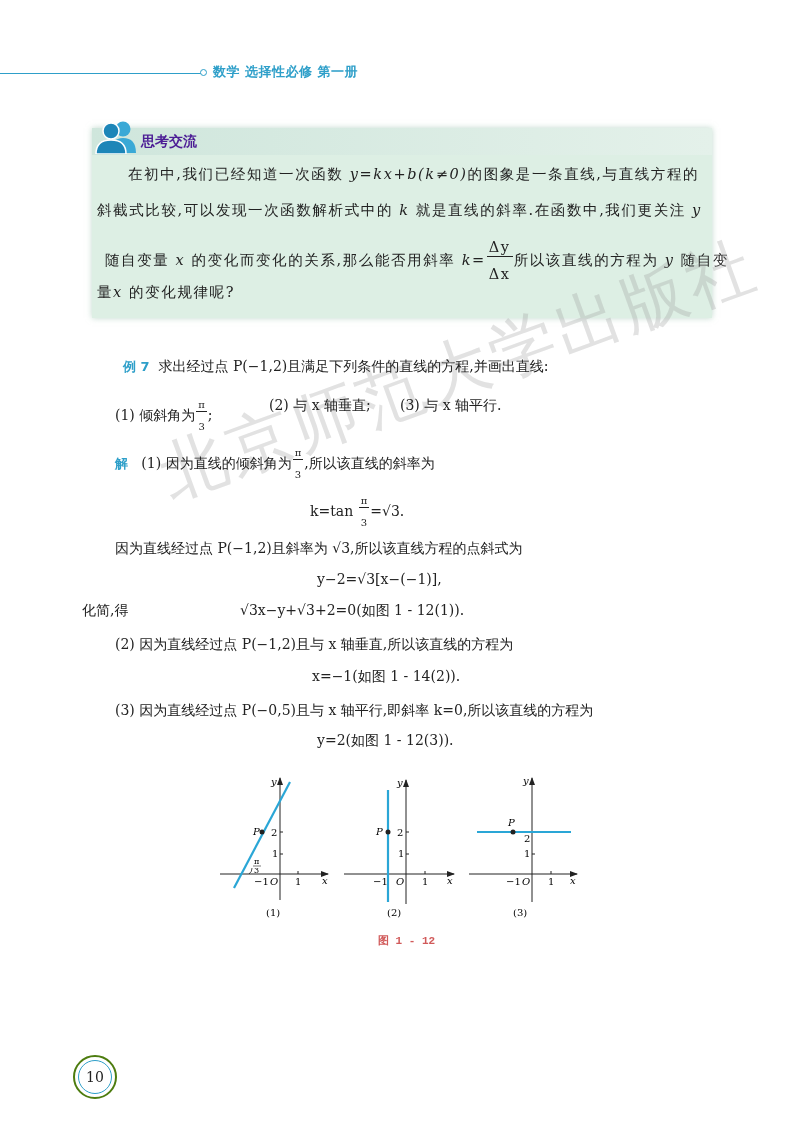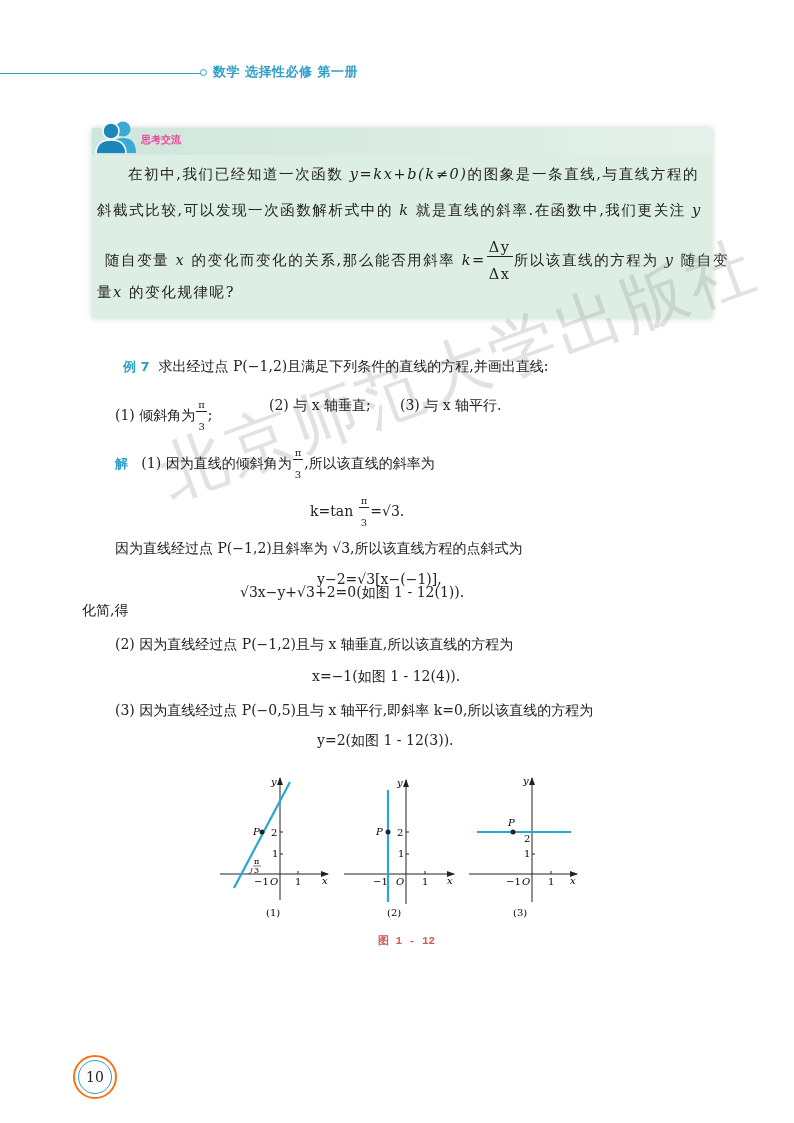--- a/index.html
+++ b/index.html
@@ -10,42 +10,42 @@
     color: #222;
   }
   .abs { position: absolute; }
   .hdr-line { left: 0; top: 73px; width: 202px; height: 1px; background: #2e9fc9; }
   .hdr-dot { left: 200px; top: 69px; width: 7px; height: 7px; border: 1.5px solid #2e9fc9; border-radius: 50%; background: #fff; box-sizing: border-box; }
   .hdr-title { left: 213px; top: 63px; font-family: "DejaVu Sans", "Liberation Sans", sans-serif; font-weight: bold; font-size: 13px; color: #2e9fc9; letter-spacing: 0.5px; white-space: pre; }
 
   .think-box { left: 92px; top: 128px; width: 620px; height: 190px; background: #ddefe4; box-shadow: 0 0 6px rgba(150,190,170,0.6); }
   .think-head-band { left: 92px; top: 128px; width: 620px; height: 27px; background: linear-gradient(to right, #cfe6dc, #e4f1ea); }
   .think-icon { left: 95px; top: 120px; width: 44px; height: 34px; }
-  .think-label { left: 141px; top: 133px; font-family: "DejaVu Sans", "Liberation Sans", sans-serif; font-weight: bold; font-size: 10px; color: #ec4899; }
+  .think-label { left: 141px; top: 133px; font-family: "DejaVu Sans", "Liberation Sans", sans-serif; font-weight: bold; font-size: 14px; color: #4c1d95; }
   .think-text { font-size: 14.5px; letter-spacing: 1.6px; white-space: nowrap; color: #222; }
   i.m { font-style: italic; font-family: "DejaVu Serif", serif; }
 
   .frac { display: inline-block; vertical-align: middle; text-align: center; line-height: 1; margin: 8px 1px; }
   .frac .num { display: block; border-bottom: 1px solid #222; padding: 0 2px 1px; }
   .frac .den { display: block; padding-top: 10px; }
   .frac.small { font-size: 10px; }
 
   .body-text { font-size: 14px; white-space: nowrap; color: #222; }
   .ex-label { color: #2e9fc9; font-weight: bold; font-family: "DejaVu Sans", "Liberation Sans", sans-serif; font-size: 13px; }
 
   .watermark {
     left: 178px; top: 430px; font-family: "DejaVu Sans", "Liberation Sans", sans-serif;
     font-size: 66px; color: rgba(150,150,150,0.28); transform: rotate(-20deg); transform-origin: left bottom;
     white-space: nowrap; letter-spacing: 4px; pointer-events: none;
   }
   .fig-title { font-family: Liberation Mono, monospace; font-size: 11px; color: #d15a5a; font-weight: bold; }
 
   .page-num {
     left: 73px; top: 1055px; width: 44px; height: 44px; border-radius: 50%;
-    border: 2px solid #f97316; box-sizing: border-box; display: flex; align-items: center; justify-content: center;
+    border: 2px solid #4d7c0f; box-sizing: border-box; display: flex; align-items: center; justify-content: center;
     font-size: 14px; color: #222;
   }
   .page-num::before { content: ""; position: absolute; left: 3px; top: 3px; right: 3px; bottom: 3px; border: 1px solid #2e9fc9; border-radius: 50%; }
 </style>
 </head>
 <body>
 
 <div class="abs hdr-line"></div>
 <div class="abs hdr-dot"></div>
 <div class="abs hdr-title">数学 选择性必修 第一册</div>
@@ -86,23 +86,23 @@
 
 <div class="abs body-text" style="left:115px; top:440px;">
   <span class="ex-label">解</span>&nbsp;&nbsp;&nbsp;<span>(1) 因为直线的倾斜角为</span><span class="frac small"><span class="num">π</span><span class="den">3</span></span><span>,所以该直线的斜率为</span>
 </div>
 <div class="abs body-text" style="left:310px; top:488px;">
   <span>k=tan </span><span class="frac small"><span class="num">π</span><span class="den">3</span></span><span>=√3.</span>
 </div>
 <div class="abs body-text" style="left:115px; top:540px;">因为直线经过点 P(−1,2)且斜率为 √3,所以该直线方程的点斜式为</div>
 <div class="abs body-text" style="left:317px; top:571px;">y−2=√3[x−(−1)],</div>
 <div class="abs body-text" style="left:82px; top:602px;">化简,得</div>
-<div class="abs body-text" style="left:240px; top:584px;">√3x−y+√3+2=0(如图 1 - 12(1)).</div>
+<div class="abs body-text" style="left:240px; top:602px;">√3x−y+√3+2=0(如图 1 - 12(1)).</div>
 <div class="abs body-text" style="left:115px; top:636px;">(2) 因为直线经过点 P(−1,2)且与 x 轴垂直,所以该直线的方程为</div>
-<div class="abs body-text" style="left:312px; top:668px;">x=−1(如图 1 - 12(4)).</div>
+<div class="abs body-text" style="left:312px; top:668px;">x=−1(如图 1 - 14(2)).</div>
 <div class="abs body-text" style="left:115px; top:702px;">(3) 因为直线经过点 P(−0,5)且与 x 轴平行,即斜率 k=0,所以该直线的方程为</div>
 <div class="abs body-text" style="left:317px; top:732px;">y=2(如图 1 - 12(3)).</div>
 
 <svg class="abs" style="left:210px; top:770px;" width="130" height="150" viewBox="0 0 130 150">
   <defs>
       <marker id="ar1" markerWidth="8" markerHeight="6" refX="7" refY="3" orient="auto">
         <path d="M0,0 L8,3 L0,6 Z" fill="#222"></path>
       </marker>
     </defs>
   <line x1="10" y1="104" x2="118" y2="104" stroke="#222" stroke-width="1" marker-end="url(#ar1)"></line>

